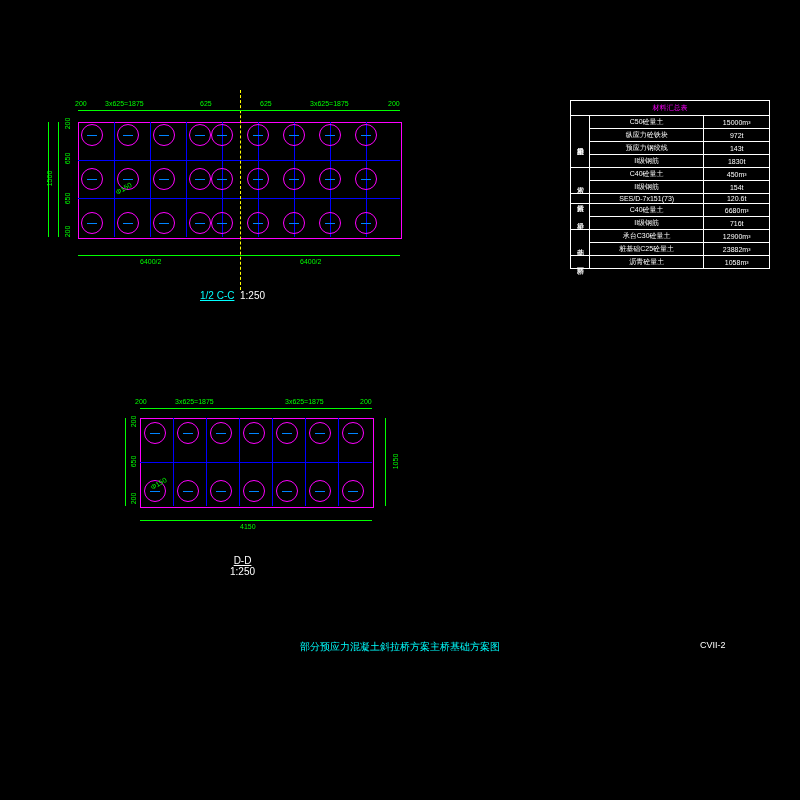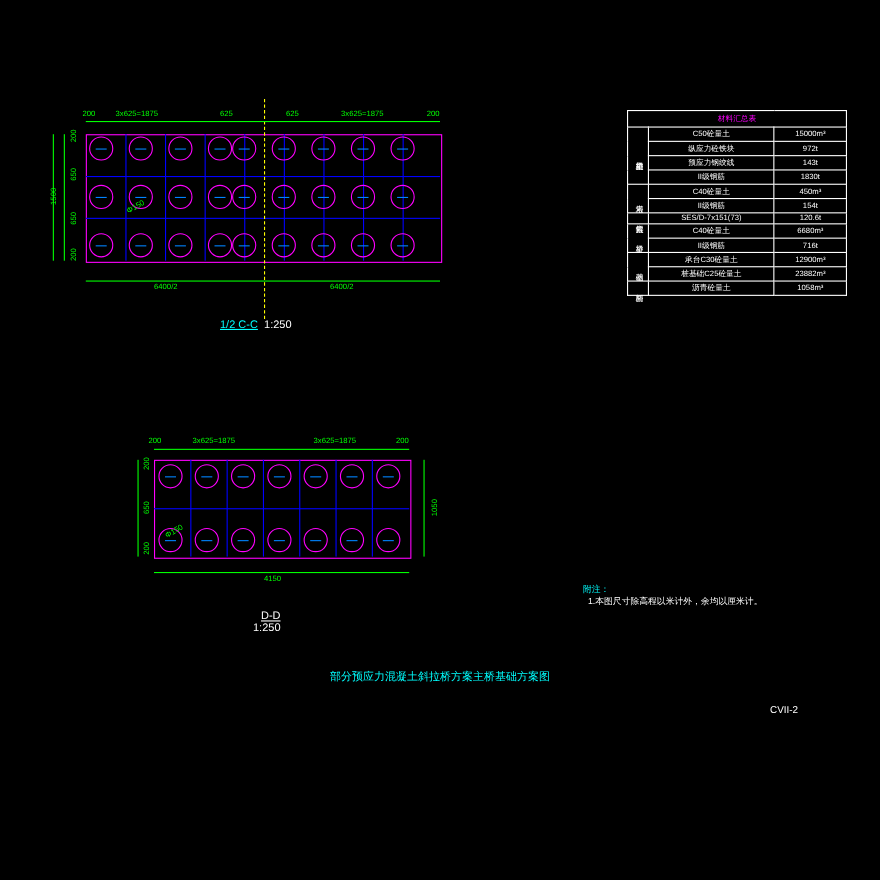--- a/index.html
+++ b/index.html
@@ -4,21 +4,21 @@
 <style>
 body{margin:0;background:#000;font-family:Arial,"Microsoft YaHei",sans-serif;color:#fff}
 .canvas{position:relative;width:800px;height:800px}
 .dim{color:#0f0;font-size:7px;position:absolute;white-space:nowrap}
 .dim-line{position:absolute;background:#0f0}
 .pile-grid{position:absolute;border:1px solid #f0f}
 .pile{position:absolute;width:20px;height:20px;border:1px solid #f0f;border-radius:50%;transform:translate(-50%,-50%)}
 .pile::after{content:"";position:absolute;top:50%;left:25%;width:50%;height:1px;background:#0084ff}
 .grid-line{position:absolute;background:#00f}
 .centerline{position:absolute;border-left:1px dashed #ff0}
-.view-label{color:#fff;font-size:10px;position:absolute;text-align:right}
+.view-label{color:#fff;font-size:10px;position:absolute;text-align:center}
 .view-label .u{text-decoration:underline;color:#0ff}
 .table{position:absolute;border-collapse:collapse;font-size:7px}
 .table th{color:#f0f;border:1px solid #fff;padding:2px 4px;text-align:center;font-weight:normal}
 .table td{border:1px solid #fff;padding:1px 4px;text-align:center;color:#fff}
 .table .cat{color:#fff;writing-mode:vertical-lr;width:12px}
 .title{position:absolute;color:#0ff;font-size:10px}
 .note{position:absolute;color:#fff;font-size:8px}
 .note-head{color:#0ff}
 .sheet{position:absolute;color:#fff;font-size:9px}
 .diag{position:absolute;color:#0f0;font-size:7px;transform:rotate(-30deg)}
@@ -202,20 +202,16 @@
           <td>23882m³</td>
         </tr>
         <tr>
           <td class="cat" rowspan="1">桥面</td>
           <td>沥青砼量土</td>
           <td>1058m³</td>
         </tr>
       </tbody>
   </table>
 
-  <div class="note" style="left:530px;top:530px">
-    <span class="note-head">附注：</span><br>
-    &nbsp;&nbsp;<span>1.本图尺寸除高程以米计外，余均以厘米计。</span>
-  </div>
-
-  <div class="title" style="left:300px;top:608px">部分预应力混凝土斜拉桥方案主桥基础方案图</div>
+
+  <div class="title" style="left:300px;top:640px">部分预应力混凝土斜拉桥方案主桥基础方案图</div>
   <div class="sheet" style="left:700px;top:640px">CVII-2</div>
 </div>
 
 </body></html>

